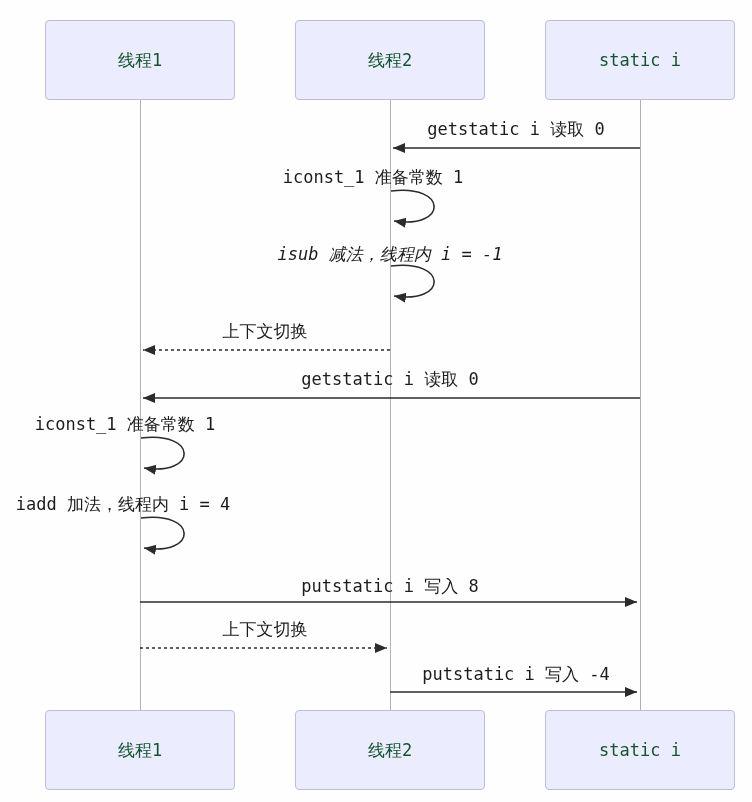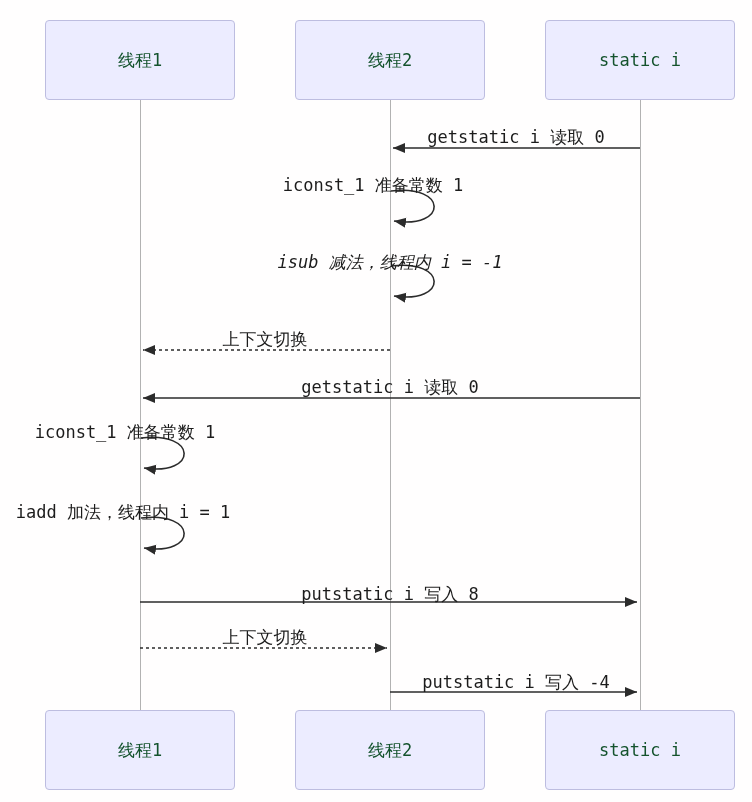--- a/index.html
+++ b/index.html
@@ -25,21 +25,20 @@
     top:100px; height:610px; width:1px;
     background:#b2b2b2;
   }
   .msg-label {
     position:absolute;
     transform:translateX(-50%);
     font-size:17px;
     color:#1c1c1c;
     white-space:nowrap;
     line-height:1.2;
-    margin-top:8px;
   }
   svg.arrows {
     position:absolute; left:0; top:0;
     width:752px; height:802px;
     pointer-events:none;
   }
 </style>
 </head>
 <body>
 
@@ -86,21 +85,21 @@
   <div class="actor-box" style="left:545px; top:20px;">
     <span>static i</span>
   </div>
 
   <div class="msg-label" style="left:516px; top:119px;">getstatic i 读取 0</div>
   <div class="msg-label" style="left:373px; top:167px;">iconst_1 准备常数 1</div>
   <div class="msg-label" style="left:390px; top:244px;font-style:italic;">isub 减法，线程内 i = -1</div>
   <div class="msg-label" style="left:265px; top:321px;">上下文切换</div>
   <div class="msg-label" style="left:390px; top:369px;">getstatic i 读取 0</div>
   <div class="msg-label" style="left:125px; top:414px;">iconst_1 准备常数 1</div>
-  <div class="msg-label" style="left:123px; top:494px;">iadd 加法，线程内 i = 1</div>
+  <div class="msg-label" style="left:123px; top:494px;">iadd 加法，线程内 i = 4</div>
   <div class="msg-label" style="left:390px; top:576px;">putstatic i 写入 8</div>
   <div class="msg-label" style="left:265px; top:619px;">上下文切换</div>
   <div class="msg-label" style="left:516px; top:664px;">putstatic i 写入 -4</div>
 
   <div class="actor-box" style="left:45px; top:710px;">
     <span>线程1</span>
   </div>
   <div class="actor-box" style="left:295px; top:710px;">
     <span>线程2</span>
   </div>

